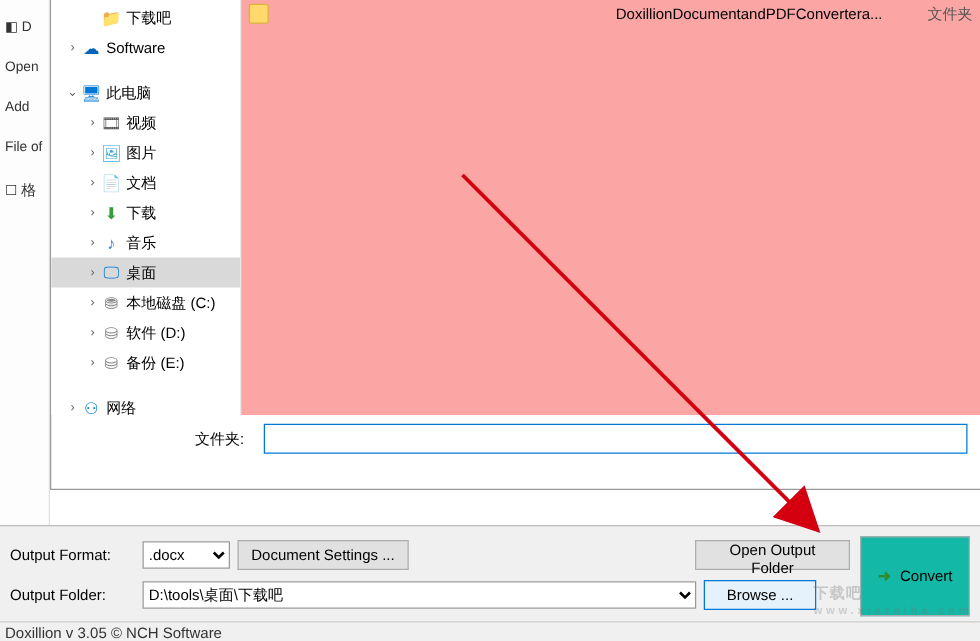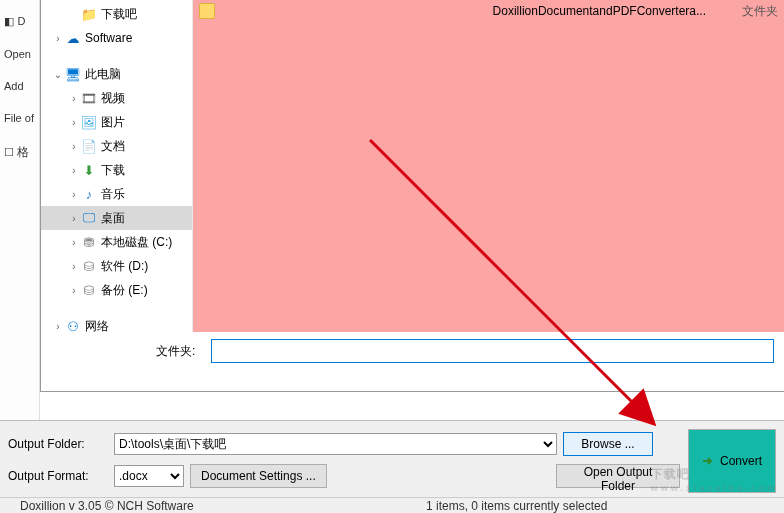--- a/index.html
+++ b/index.html
@@ -37,21 +37,21 @@
 select.wide { flex:1; max-width:443px; height:22px; border:1px solid #999; background:#fff; }
 select.small { width:70px; height:22px; border:1px solid #999; background:#fff; }
 .btn { height:24px; border:1px solid #adadad; background:#e1e1e1; padding:0 10px; cursor:pointer; font-size:12px; }
 .btn.browse { background:#e5f1fb; border-color:#0078d7; width:90px; }
 .btn.oof { width:124px; }
 .btn.doc { }
 .convert-box { position:absolute; right:8px; top:8px; width:88px; height:64px; border:1px solid #adadad; background:#14b8a6; display:flex; align-items:center; justify-content:center; gap:4px; cursor:pointer; }
 .convert-icon{ width:14px;height:14px;display:inline-block;}
 
 .statusbar { position:absolute; left:0; right:0; bottom:0; height:16px; background:#f0f0f0; border-top:1px solid #ccc; display:flex; align-items:center; font-size:11px; color:#333; }
-.statusbar .sleft{ padding-left:20px; width:420px; }
+.statusbar .sleft{ padding-left:4px; width:420px; }
 .statusbar .sright{ padding-left:6px; }
 
 .watermark { position:absolute; right:6px; bottom:20px; font-size:18px; color:rgba(120,120,120,0.35); font-weight:bold; letter-spacing:1px; pointer-events:none; }
 .watermark small{ display:block; font-size:9px; letter-spacing:3px; color:rgba(120,120,120,0.3);}
 
 .arrow-svg { position:absolute; left:360px; top:130px; pointer-events:none; }
 
 .icon-folder{color:#ffb900}
 .icon-onedrive{color:#0364b8}
 .icon-pc{color:#0078d7}
@@ -155,48 +155,47 @@
     </div>
   </div>
   <div class="folder-input-row">
     <label>文件夹:</label>
     <input type="text" value="" style="">
   </div>
 </div>
 
 <div class="bottom-panel">
   <div class="brow">
-    <span class="blabel">Output Folder:</span>
-    <select class="wide">
-      <option>D:\tools\桌面\下载吧</option>
-    </select>
-    <button class="btn browse">Browse ...</button>
-  </div>
-  <div class="brow">
     <span class="blabel">Output Format:</span>
     <select class="small">
       <option>.docx</option>
     </select>
     <button class="btn doc">Document Settings ...</button>
     <div style="flex:1"></div>
     <button class="btn oof" style="margin-left:auto; position:relative; left:-96px;">Open Output Folder</button>
   </div>
+  <div class="brow">
+    <span class="blabel">Output Folder:</span>
+    <select class="wide">
+      <option>D:\tools\桌面\下载吧</option>
+    </select>
+    <button class="btn browse">Browse ...</button>
+  </div>
   <div class="convert-box">
     <span class="convert-icon">
       <svg width="14" height="14">
           <path d="M1 7 L9 7 M6 4 L9 7 L6 10" stroke="#2e8b2e" stroke-width="2" fill="none"></path>
         </svg>
     </span>
     <span>Convert</span>
   </div>
 </div>
 
 <div class="statusbar">
   <div class="sleft">Doxillion v 3.05  © NCH Software</div>
-  <div class="sright">1 items, 0 items currently selected</div>
 </div>
 
 <div class="watermark">
   <span>下载吧</span><small>www.xiazaiba.com</small>
 </div>
 
 <svg class="arrow-svg" width="320" height="310">
   <defs>
       <marker id="ah" markerWidth="12" markerHeight="12" refX="9" refY="6" orient="auto">
         <path d="M0,0 L12,6 L0,12 z" fill="#d4000f"></path>

